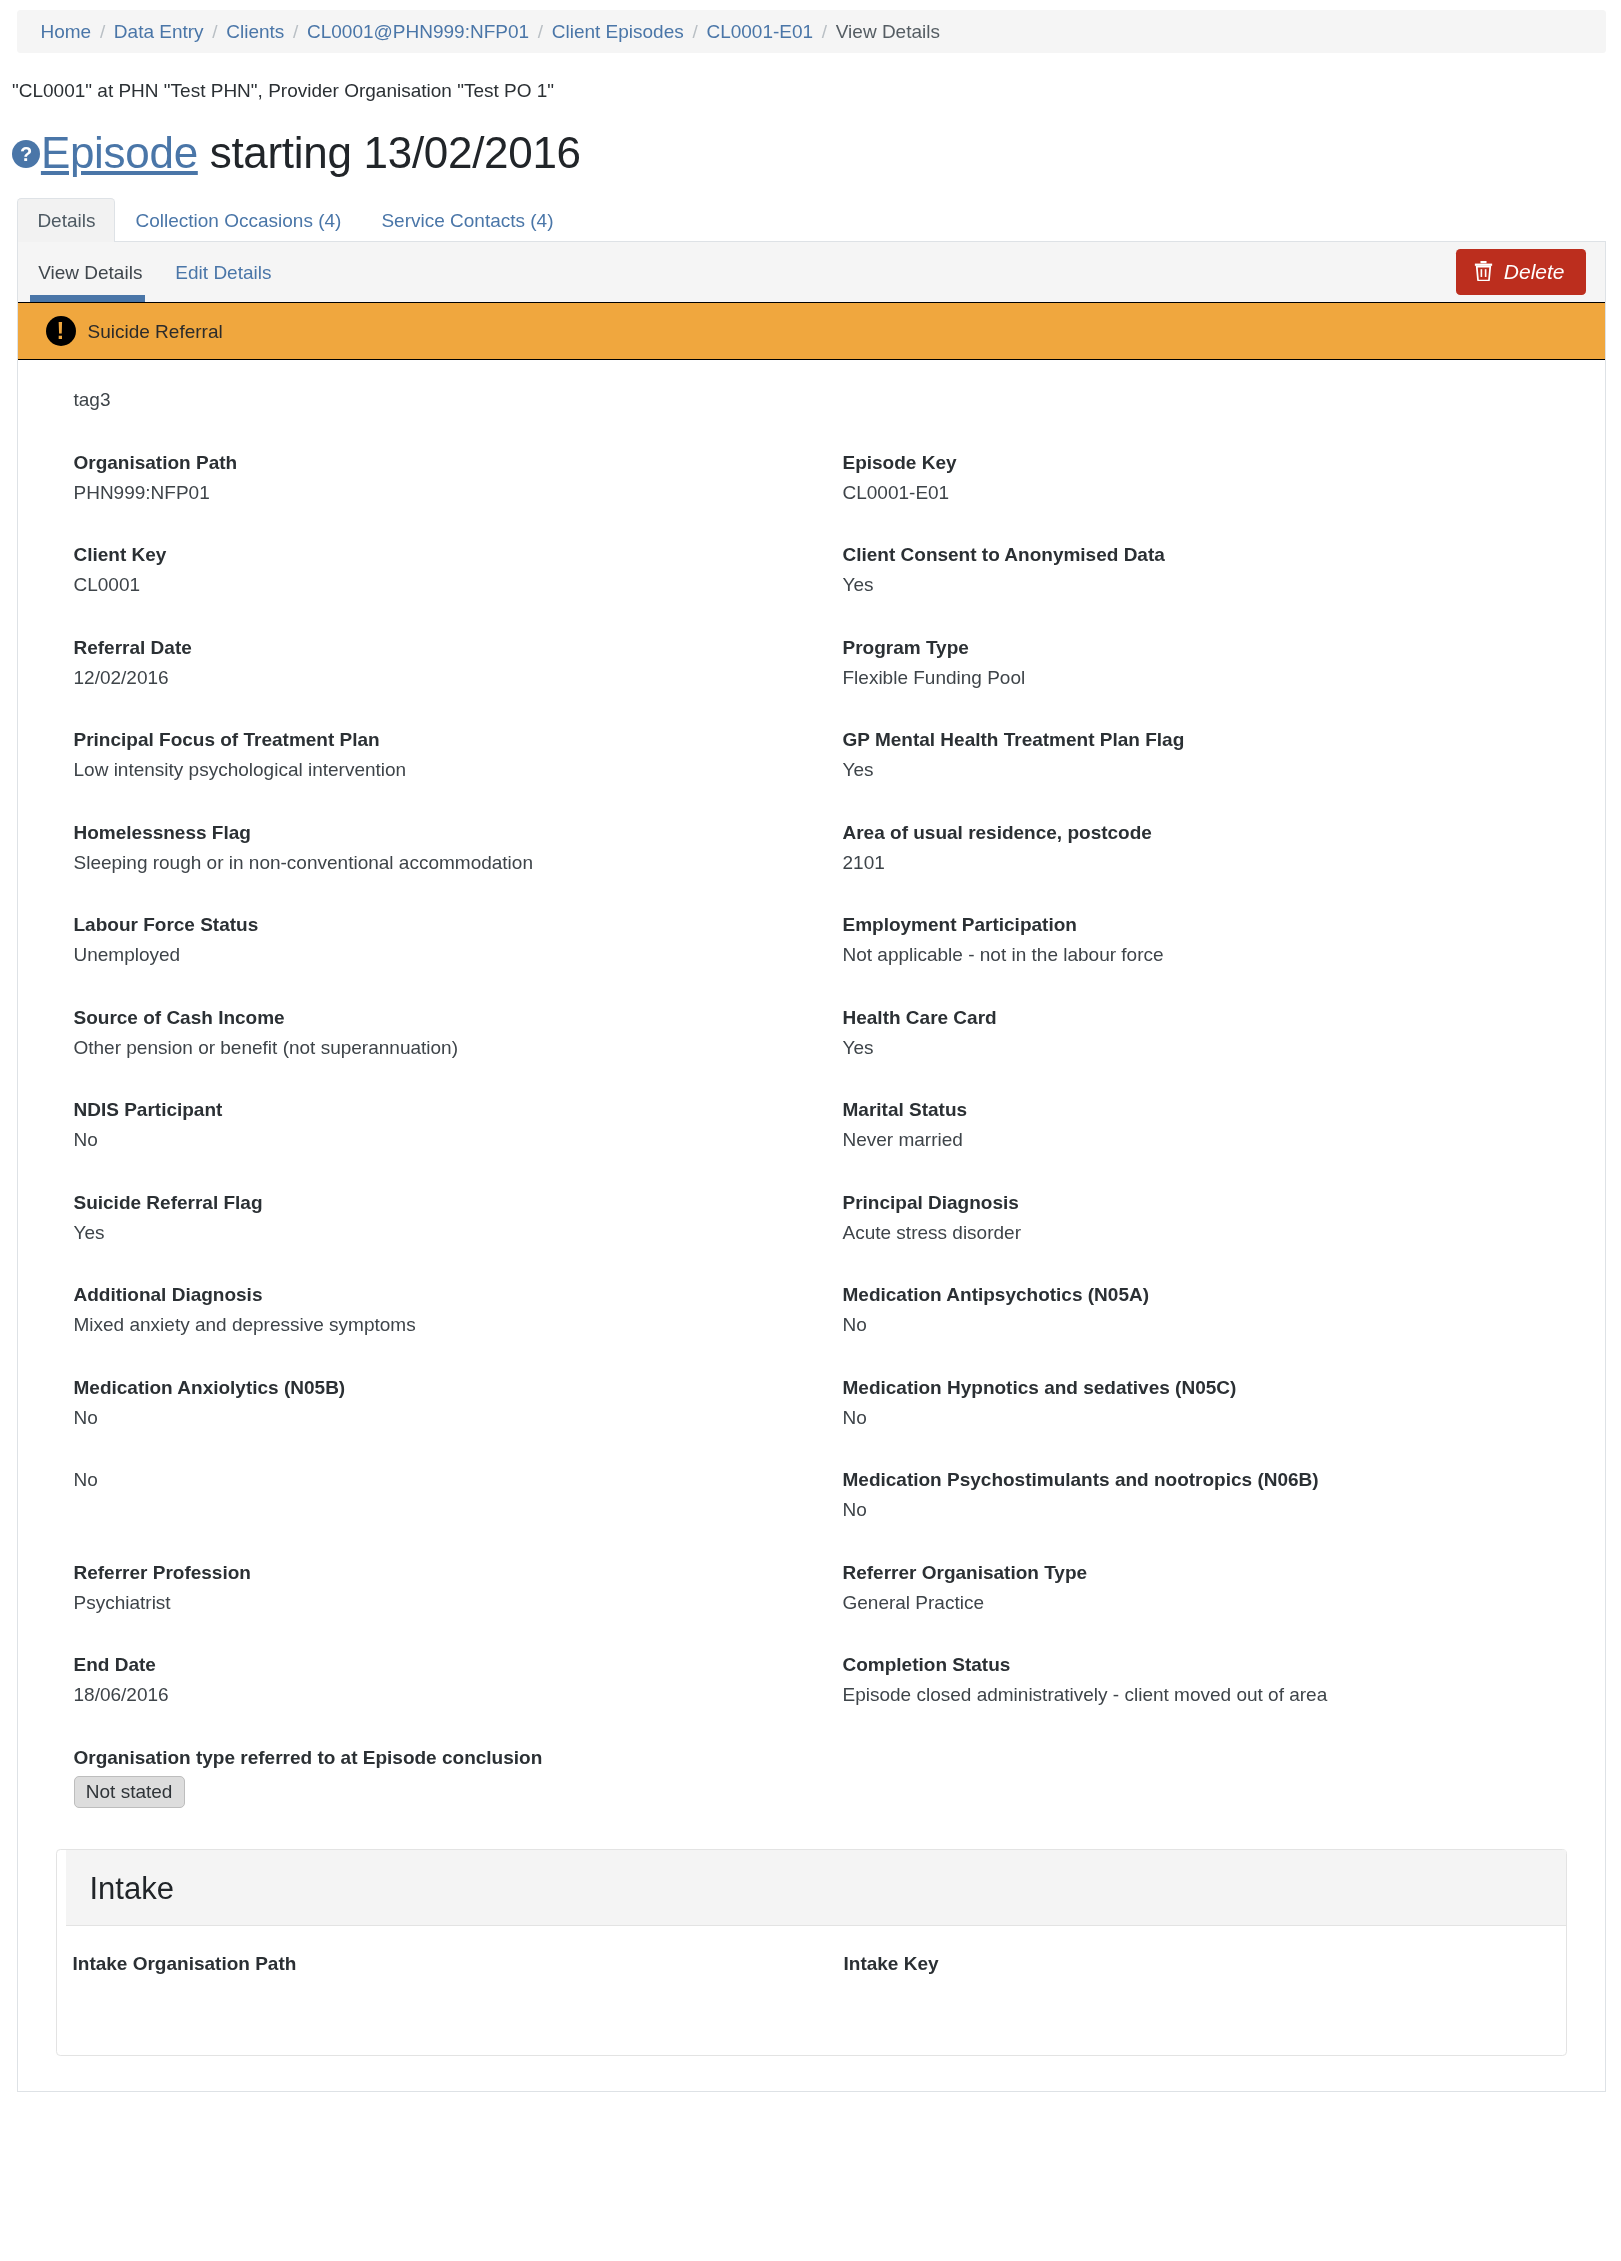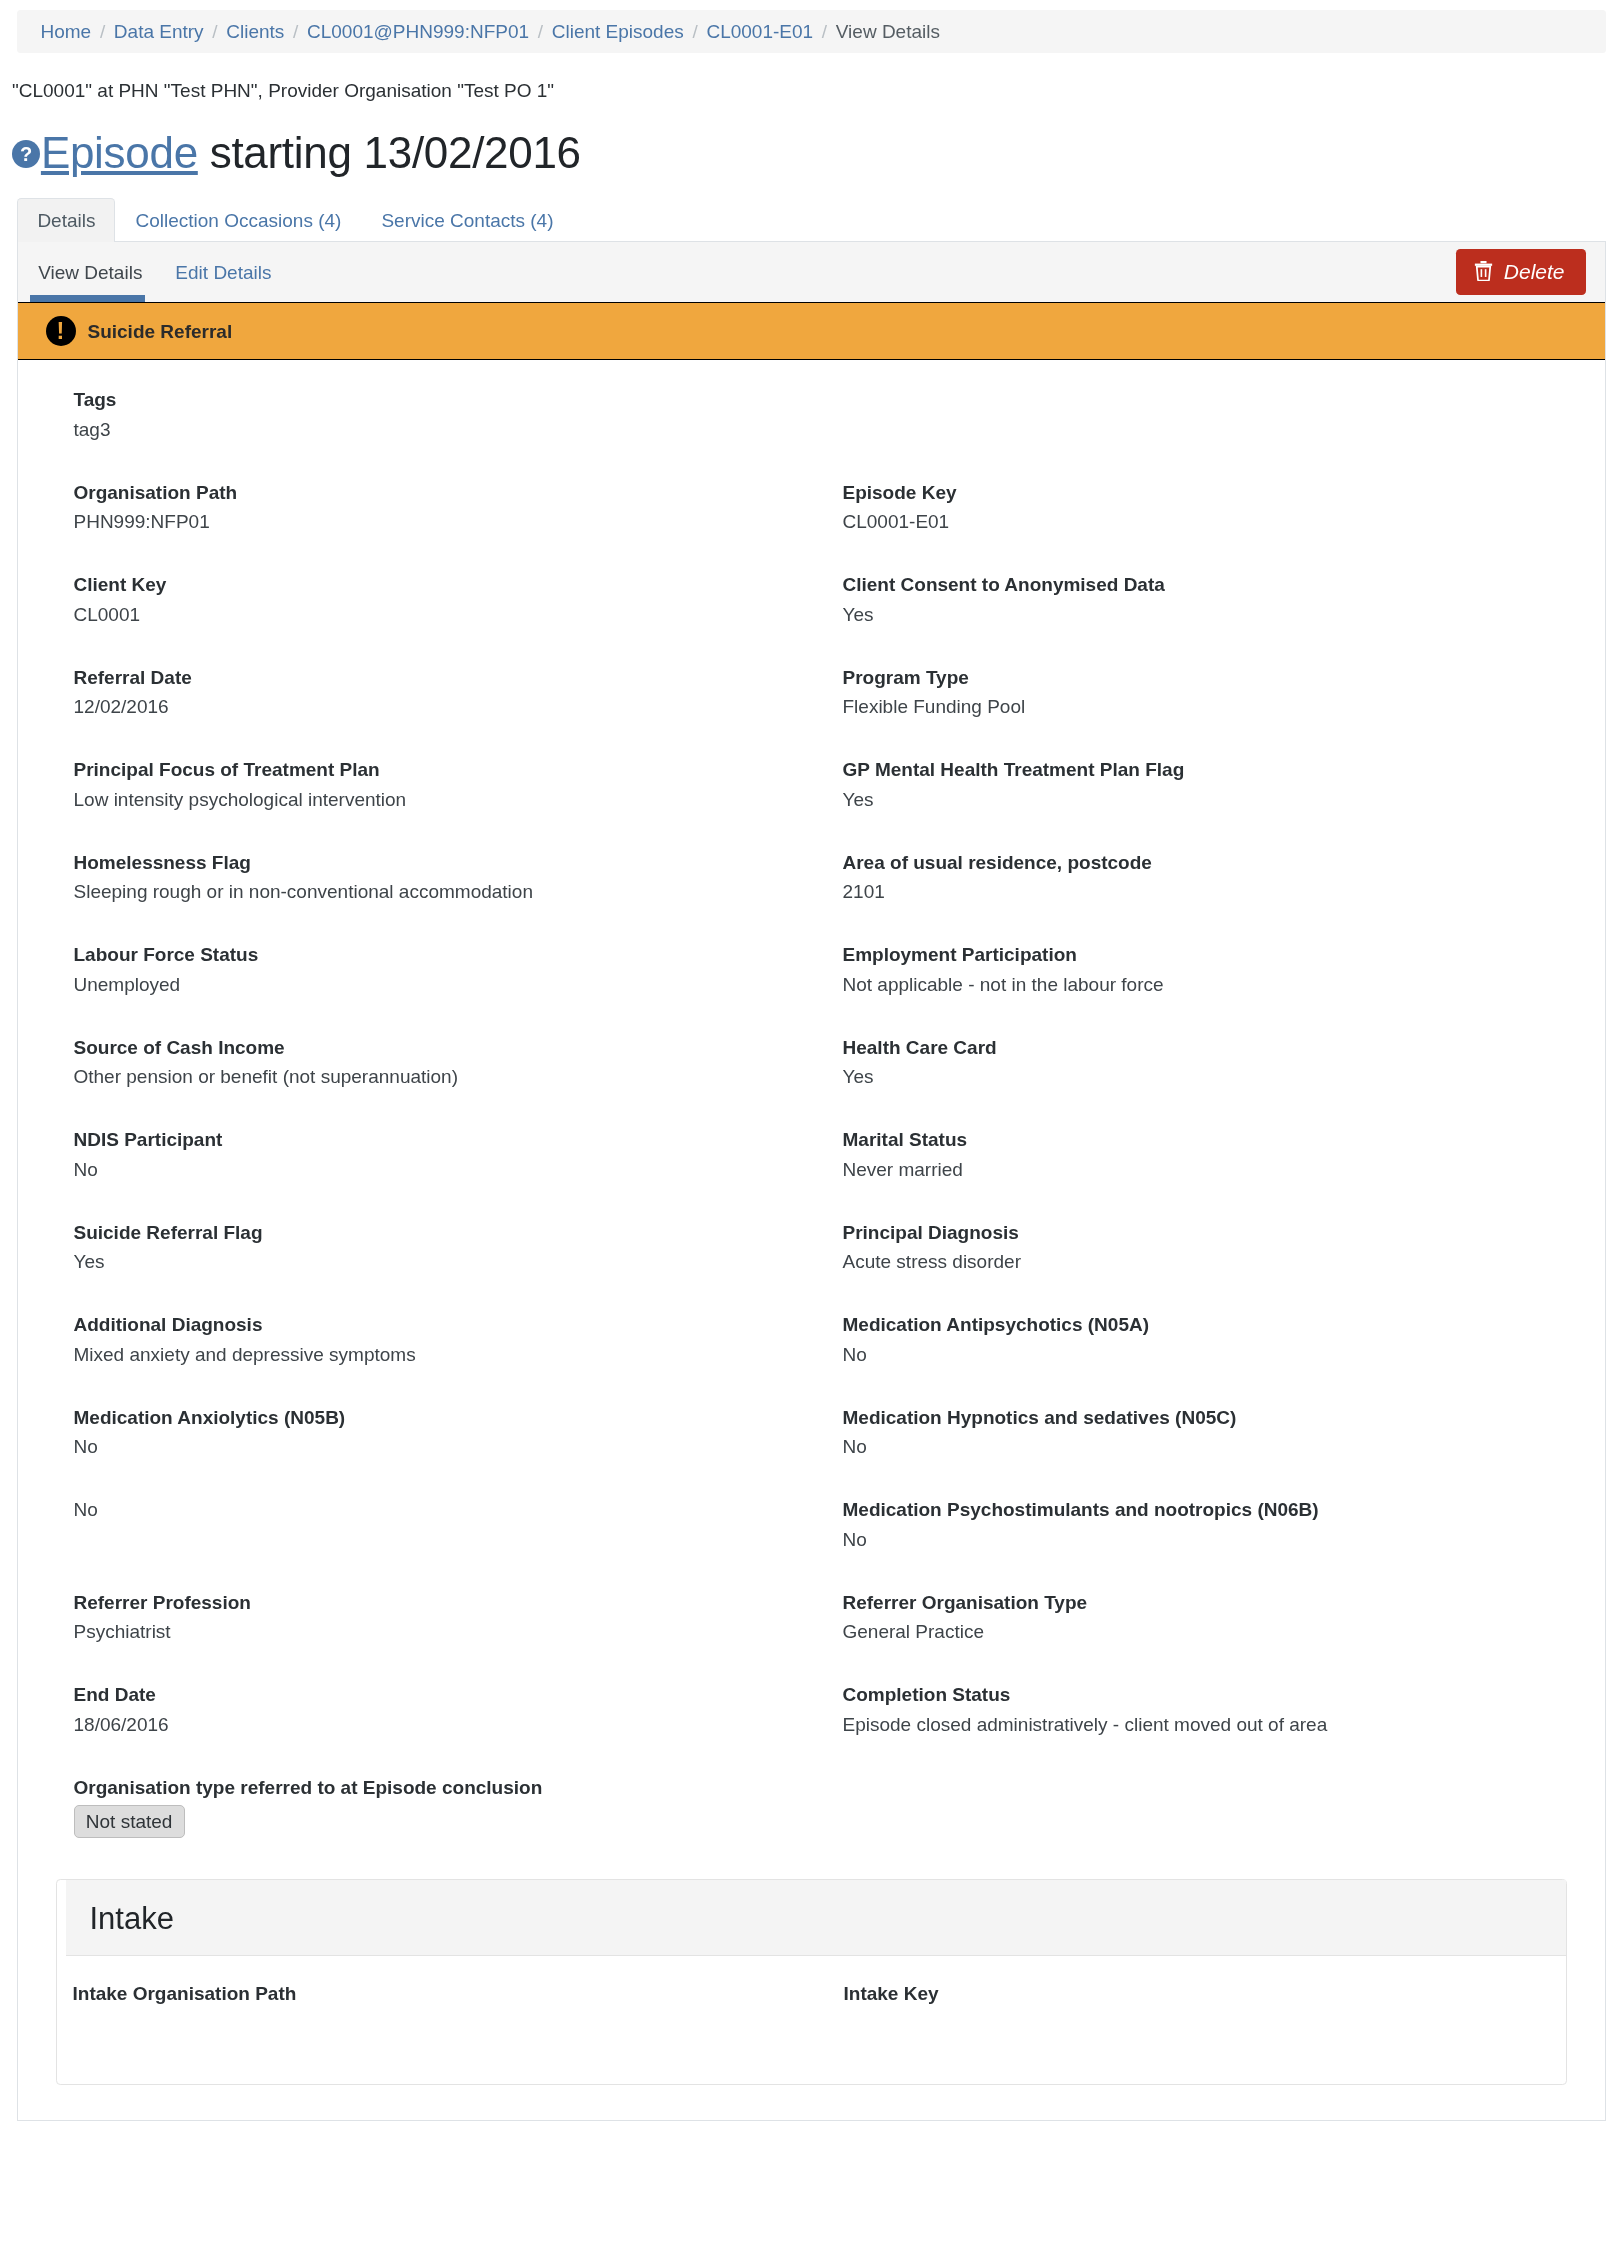--- a/index.html
+++ b/index.html
@@ -165,21 +165,21 @@
     border-radius: 50%;
     background: #000000;
     color: #f0a73e;
     font-size: 23.4px;
     font-weight: 700;
     line-height: 30px;
     text-align: center;
   }
   .alert-banner .alert-text {
     font-size: 19px;
-    font-weight: 700;
+    font-weight: 400;
     color: #2b2b2b;
     line-height: 1;
   }
 
   
   .detail-body { padding: 28px 0 29.5px 0; }
   .field-grid {
     display: grid;
     grid-template-columns: 769px 1fr;
     padding: 0 0 0 56px;
@@ -282,21 +282,20 @@
 
   <div class="alert-banner">
     <span class="excl-icon">!</span>
     <span class="alert-text">Suicide Referral</span>
   </div>
 
   <div class="detail-body">
 
     <div class="field-grid" style="grid-template-columns:769px 1fr;">
       <div class="field full">
-        <div class="field-label">Tags</div>
         <div class="field-value">tag3</div>
       </div>
     </div>
 
     <div class="field-grid" id="details-grid">
         <div class="field">
           <div class="field-label">Organisation Path</div>
           <div class="field-value">PHN999:NFP01</div>
         </div>
         <div class="field">

